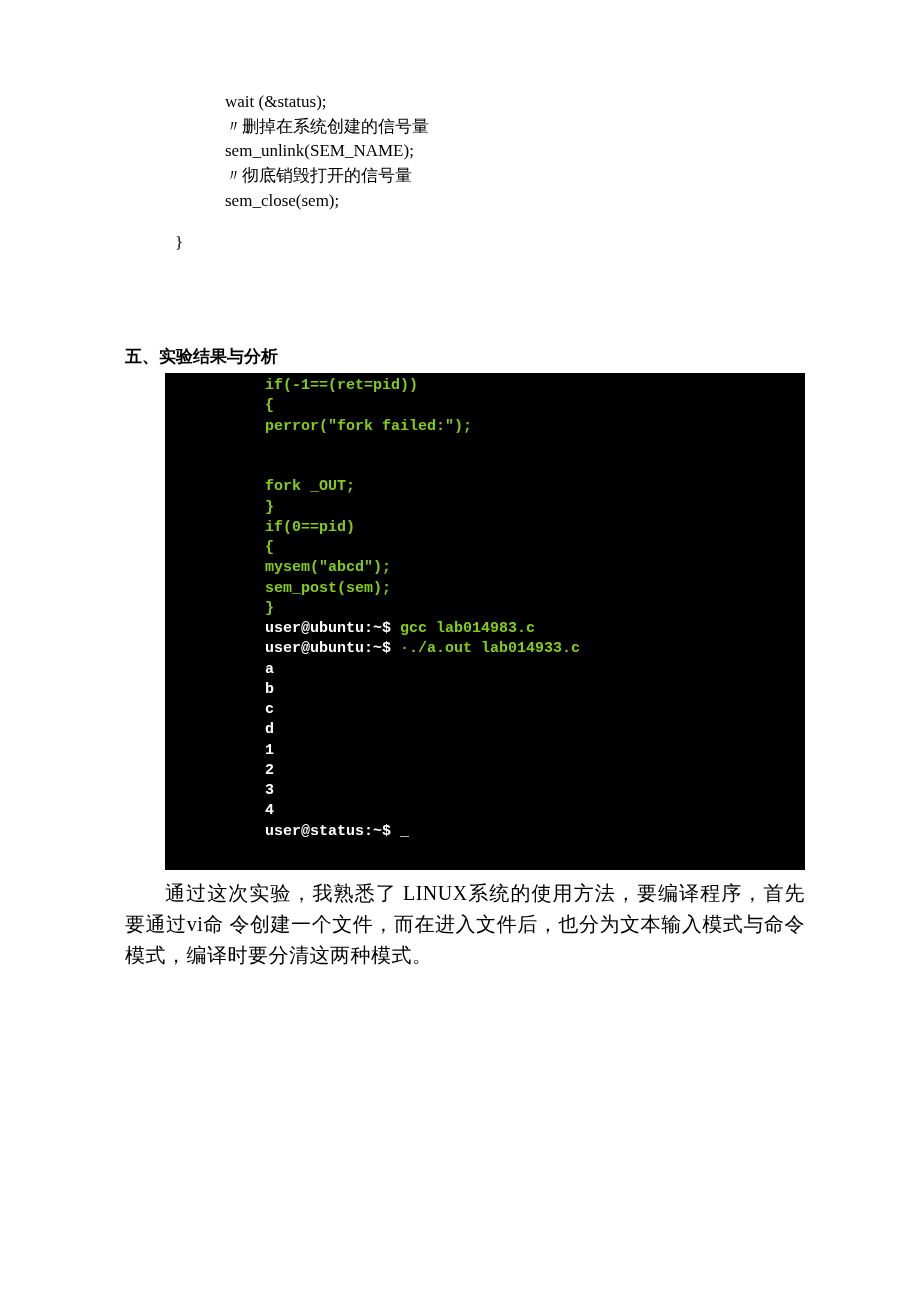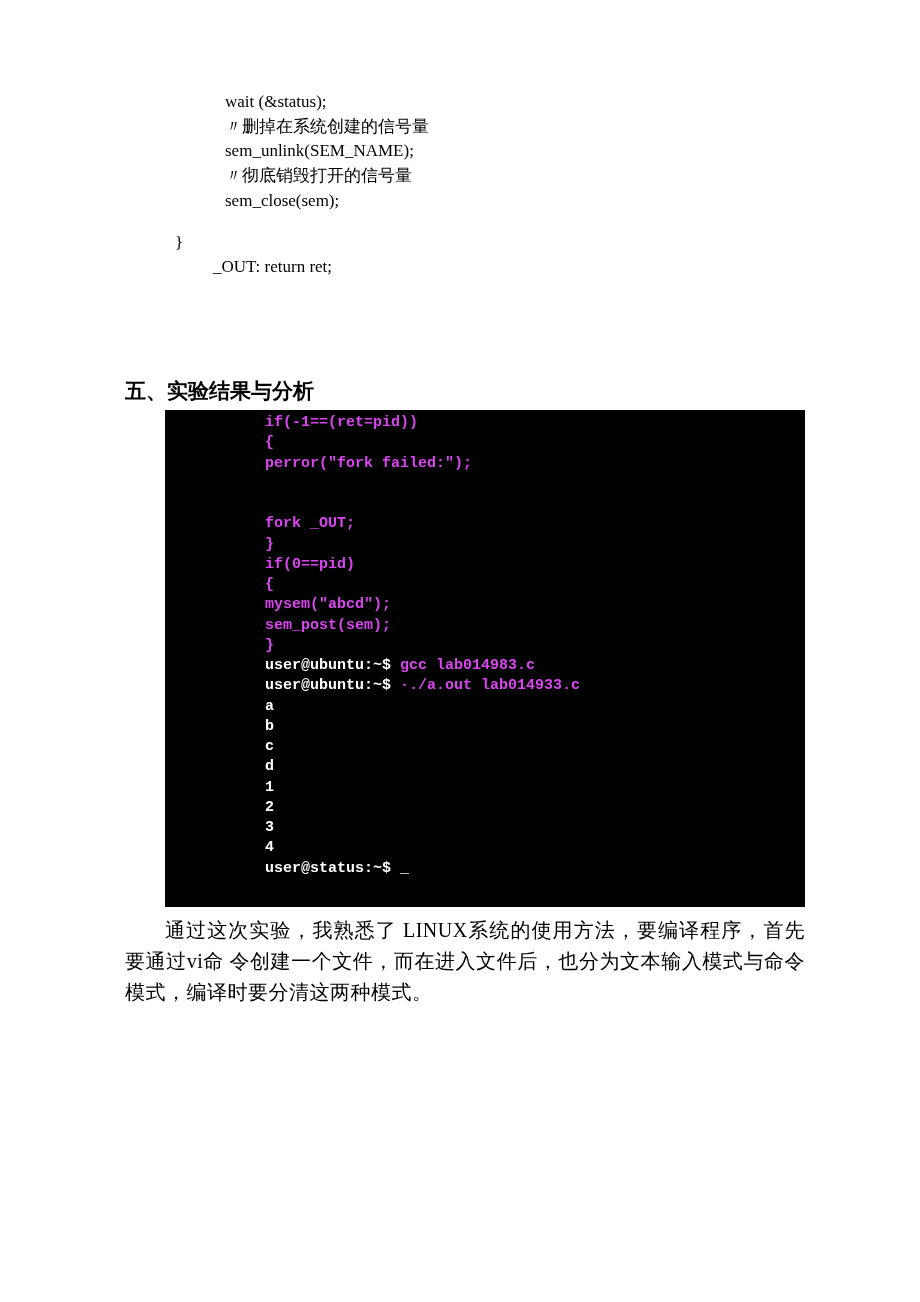--- a/index.html
+++ b/index.html
@@ -31,39 +31,39 @@
     margin-bottom: 8px;
   }
   .close-brace {
     font-family: "Times New Roman", serif;
     font-size: 17px;
     margin-left: 50px;
   }
   .section-heading {
     font-family: "SimHei", "黑体", sans-serif;
     font-weight: bold;
-    font-size: 21px;
+    font-size: 17px;
     margin-top: 70px;
     margin-bottom: 5px;
   }
   .terminal {
     background: #000;
     color: #fff;
     font-family: "Courier New", monospace;
     font-size: 15px;
     font-weight: bold;
     line-height: 1.35;
     padding: 3px 0 28px 100px;
     margin-left: 40px;
     margin-right: 0;
     margin-bottom: 8px;
     white-space: pre;
     box-sizing: border-box;
   }
-  .terminal .cyan { color: #d946ef; }
+  .terminal .cyan { color: #84cc16; }
   .body-text {
     font-family: "SimSun", "宋体", serif;
     font-size: 20px;
     line-height: 1.55;
     text-indent: 2em;
     margin-top: 4px;
     text-align: justify;
     letter-spacing: 0.5px;
   }
 </style>
@@ -73,21 +73,20 @@
 <div class="page">
 
   <div class="code-block"><span>wait (&amp;status);</span>
 <span>〃删掉在系统创建的信号量</span>
 <span>sem_unlink(SEM_NAME);</span>
 <span>〃彻底销毁打开的信号量</span>
 <span>sem_close(sem);</span></div>
 
   <div class="close-brace" style="margin-bottom:2px;">}</div>
 
-  <div class="label-block">_OUT: return ret;</div>
 
   <div class="close-brace" style="visibility:hidden;">}</div>
 
   <div class="section-heading">五、实验结果与分析</div>
 
   <div class="terminal"><span class="cyan">if(-1==(ret=pid))</span>
 <span class="cyan">{</span>
 <span class="cyan">perror("fork failed:");</span>
 <span></span>
 <span></span>

